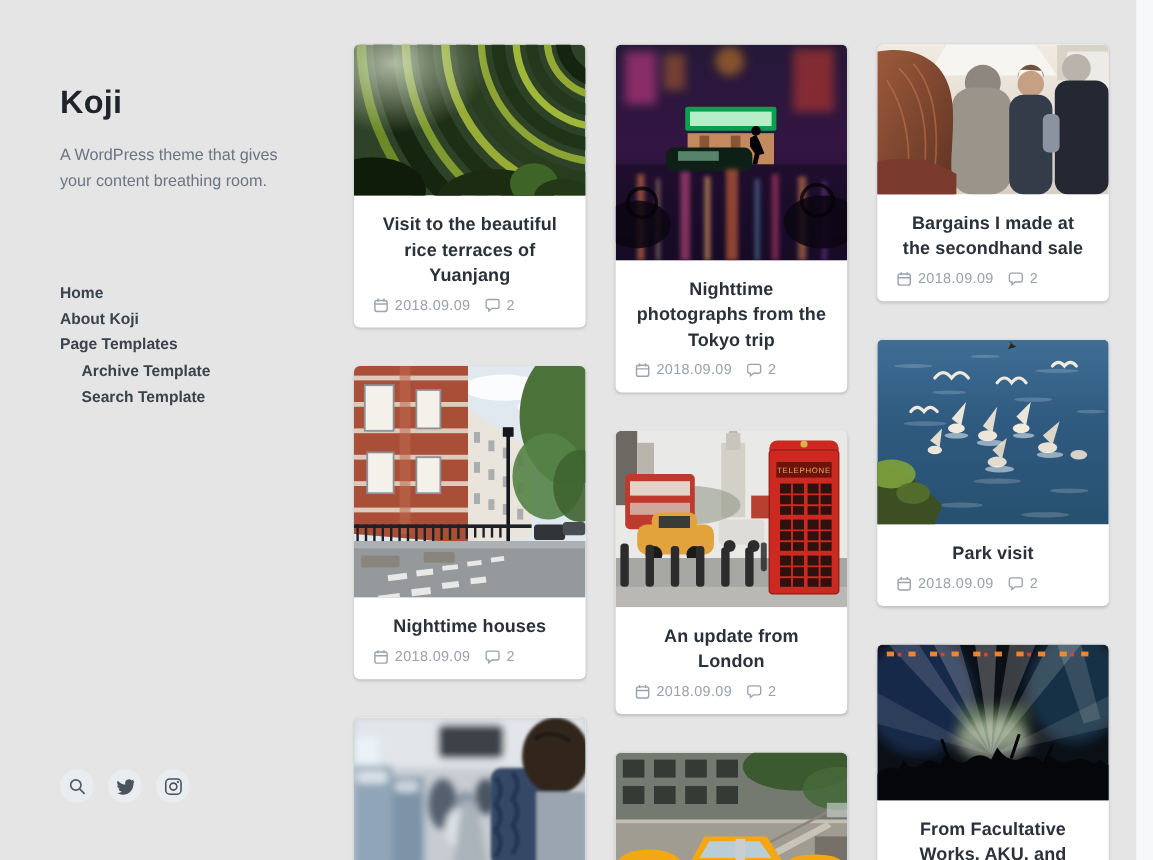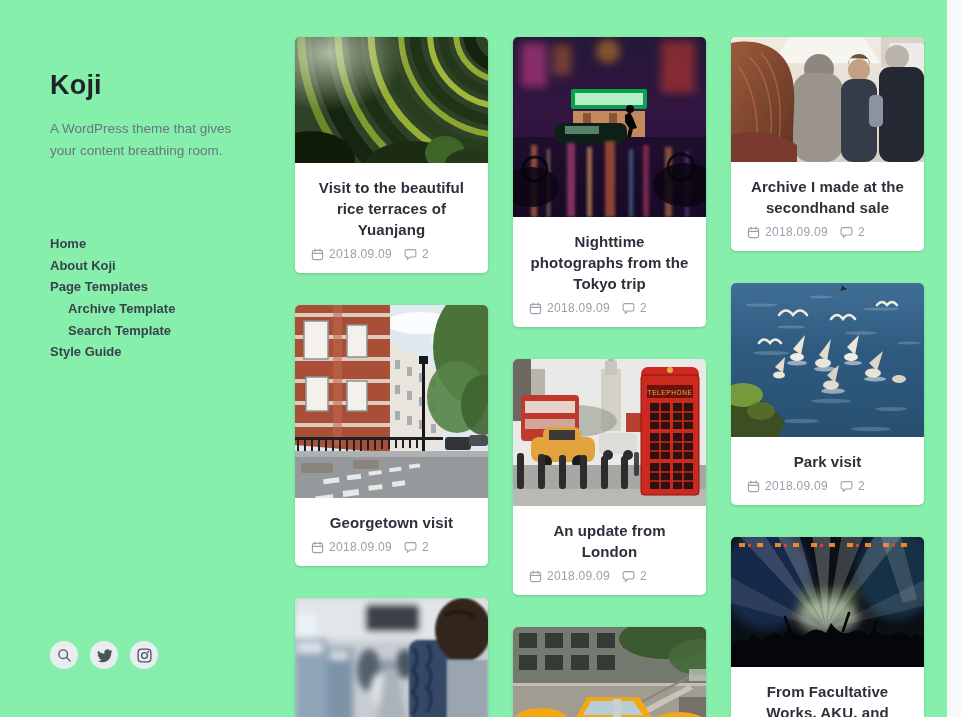--- a/index.html
+++ b/index.html
@@ -6,21 +6,21 @@
   html,body { margin:0; padding:0; }
   body {
     background:#f7f8f9;
     font-family:"Liberation Sans", sans-serif;
     -webkit-font-smoothing:antialiased;
   }
   .page {
     position:relative;
     width:947px; height:717px;
     overflow:hidden;
-    background:#86efac;
+    background:#e5e5e5;
   }
   
   .sidebar { position:absolute; left:50px; top:70px; width:220px; }
   .site-title {
     margin:0 0 17px 0;
     font-size:27px; font-weight:700; color:#1f242a; letter-spacing:.2px;
   }
   .tagline {
     margin:0 0 72px 0; width:200px;
     font-size:13.5px; line-height:1.6; color:#6b7480;
@@ -72,21 +72,20 @@
 
   <aside class="sidebar">
     <h1 class="site-title">Koji</h1>
     <p class="tagline">A WordPress theme that gives your content breathing room.</p>
     <nav class="nav">
       <a href="#">Home</a>
       <a href="#">About Koji</a>
       <a href="#">Page Templates</a>
       <a href="#" class="sub">Archive Template</a>
       <a href="#" class="sub">Search Template</a>
-      <a href="#">Style Guide</a>
     </nav>
   </aside>
 
   <div class="social">
     <button class="btn">
       <span>
         <svg width="15" height="15" viewBox="0 0 16 16">
             <circle cx="6.6" cy="6.6" r="4.6" fill="none" stroke="#525b65" stroke-width="1.5"></circle>
             <line x1="10.2" y1="10.2" x2="14" y2="14" stroke="#525b65" stroke-width="1.5" stroke-linecap="round"></line>
           </svg>
@@ -247,21 +246,21 @@
                 <rect x="95" y="163" width="12" height="4"></rect>
                 <rect x="115" y="162" width="11" height="4"></rect>
               <rect x="18" y="182" width="18" height="6"></rect>
                 <rect x="46" y="180" width="16" height="6"></rect>
                 <rect x="72" y="178" width="14" height="5"></rect>
                 <rect x="96" y="177" width="13" height="5"></rect>
             </g>
           </svg>
         </div>
         <div class="card-body">
-          <h2 class="title">Georgetown visit</h2>
+          <h2 class="title">Nighttime houses</h2>
           <div class="meta">
             <span>
                 <svg width="13" height="13" viewBox="0 0 13 13" fill="none" stroke="#9aa3ae" stroke-width="1.2">
                   <rect x="1.4" y="2.4" width="10.2" height="9.2" rx="1.8"></rect>
                   <line x1="4" y1=".8" x2="4" y2="3.4"></line>
                   <line x1="9" y1=".8" x2="9" y2="3.4"></line>
                   <line x1="1.4" y1="5.4" x2="11.6" y2="5.4"></line>
                 </svg>
               </span>
             <span class="date">2018.09.09</span>
@@ -555,21 +554,21 @@
             <path d="M0,6 C32,0 54,14 60,36 C68,62 58,92 64,125 L0,125 Z" fill="url(#c3h)"></path>
             <g stroke="#c97a4e" stroke-width="1.4" opacity=".55" fill="none">
               <path d="M18,20 C34,34 42,62 40,96"></path>
               <path d="M30,16 C46,34 52,64 48,104"></path>
               <path d="M8,30 C20,48 28,74 26,110"></path>
             </g>
             <path d="M0,98 C20,92 48,96 66,108 L66,125 L0,125 Z" fill="#7a3a2e"></path>
           </svg>
         </div>
         <div class="card-body">
-          <h2 class="title">Archive I made at the secondhand sale</h2>
+          <h2 class="title">Bargains I made at the secondhand sale</h2>
           <div class="meta">
             <span>
                 <svg width="13" height="13" viewBox="0 0 13 13" fill="none" stroke="#9aa3ae" stroke-width="1.2">
                   <rect x="1.4" y="2.4" width="10.2" height="9.2" rx="1.8"></rect>
                   <line x1="4" y1=".8" x2="4" y2="3.4"></line>
                   <line x1="9" y1=".8" x2="9" y2="3.4"></line>
                   <line x1="1.4" y1="5.4" x2="11.6" y2="5.4"></line>
                 </svg>
               </span>
             <span class="date">2018.09.09</span>

